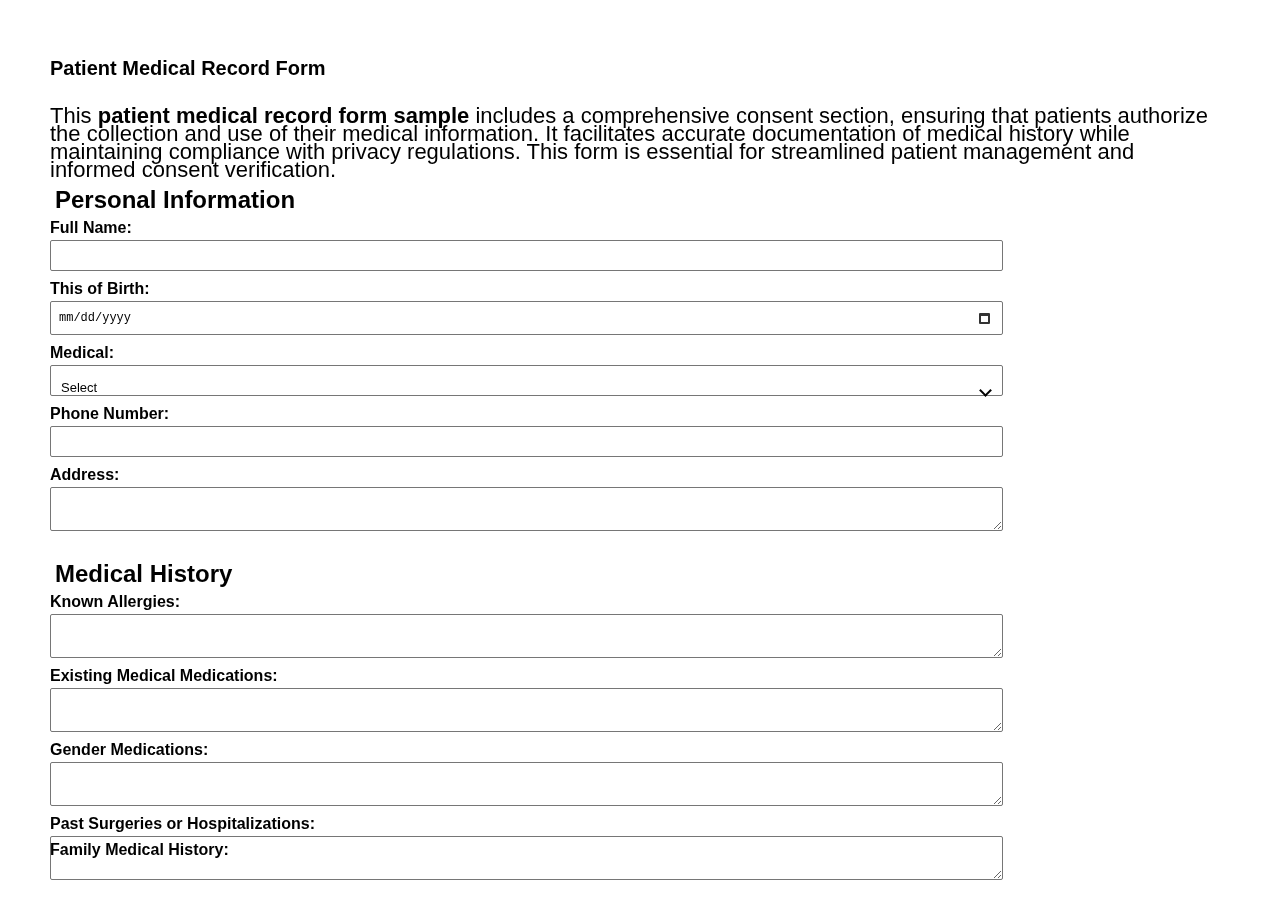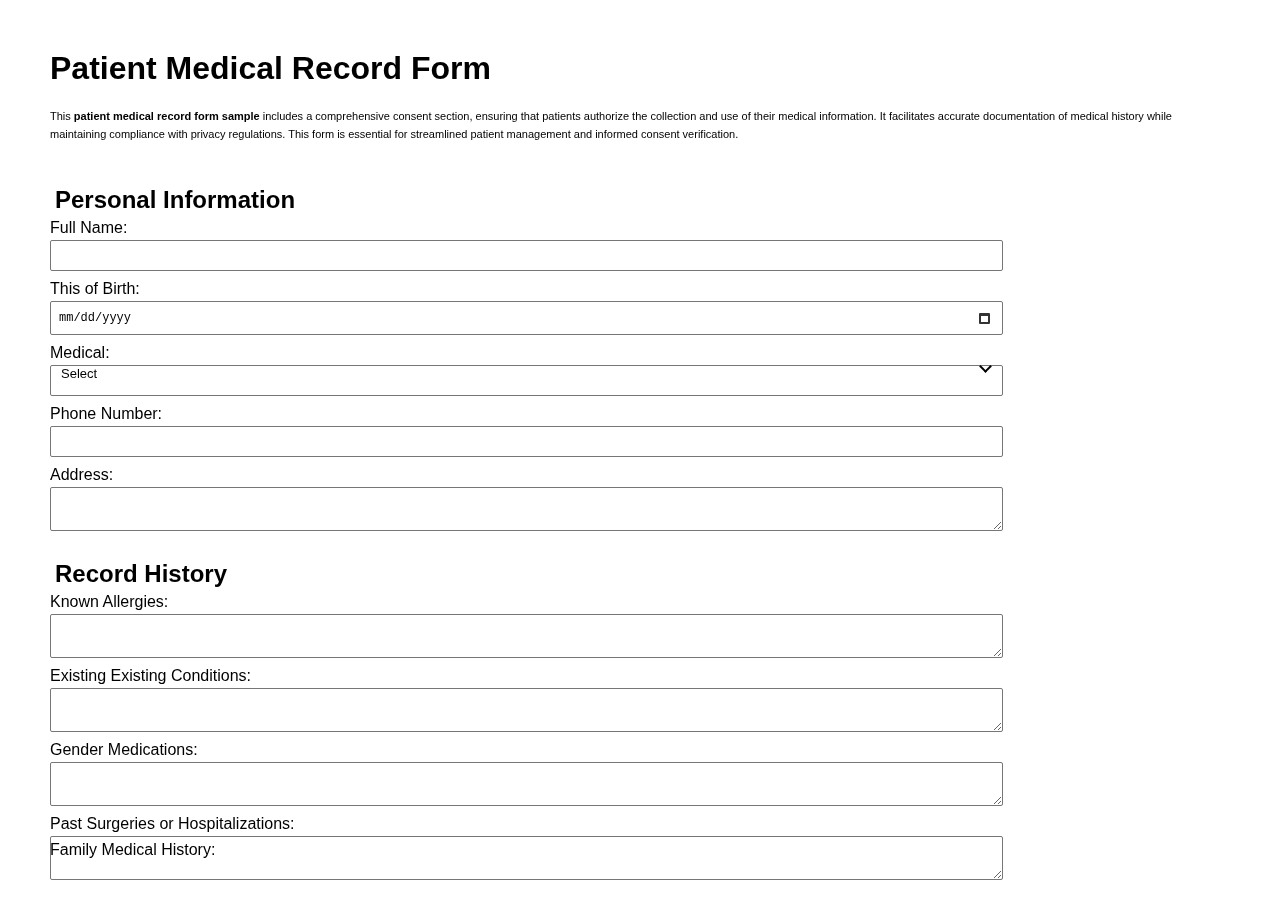--- a/index.html
+++ b/index.html
@@ -6,47 +6,47 @@
     body {
       font-family: "Liberation Sans", sans-serif;
       color: #000;
       width: 1263px;
       height: 907px;
       overflow: hidden;
       position: relative;
     }
     .page { position: absolute; left: 50px; top: 0; width: 1163px; }
     h1 {
-      font-size: 32px; font-weight: bold; margin: 0;
+      font-size: 20px; font-weight: bold; margin: 0;
       position: absolute; top: 48px; left: 0; line-height: 40px;
     }
     .intro {
       position: absolute; top: 107px; left: 0; width: 1163px;
-      font-size: 11px; line-height: 18px; margin: 0;
+      font-size: 22px; line-height: 18px; margin: 0;
     }
     h2 {
       font-size: 24px; font-weight: bold; margin: 5px;
       position: absolute; left: 0; line-height: 28px;
     }
     label.lbl {
-      position: absolute; left: 0; font-size: 16px; font-weight: normal; line-height: 18px;
+      position: absolute; left: 0; font-size: 16px; font-weight: bold; line-height: 18px;
     }
     .field {
       position: absolute; left: 0; width: 953px; box-sizing: border-box;
       border: 1px solid #767676; border-radius: 2px; background: #fff;
       font-family: "Liberation Sans", sans-serif; font-size: 13px; margin: 0; padding: 0 8px;
     }
     .input { height: 31px; }
     .date { height: 34px; display: flex; align-items: center; justify-content: space-between; }
     .date .ph { font-family: "Liberation Mono", monospace; font-size: 12px; color: #000; }
     .cal {
       width: 11px; height: 11px; border: 2px solid #333; border-top-width: 3px;
       border-radius: 1px; box-sizing: border-box; margin-right: 4px;
     }
-    .select { height: 31px; display: flex; align-items: flex-start; justify-content: space-between; padding-left: 10px; }
+    .select { height: 31px; display: flex; align-items: flex-end; justify-content: space-between; padding-left: 10px; }
     .chev { width: 7px; height: 7px; border-right: 2px solid #000; border-bottom: 2px solid #000; transform: rotate(45deg); margin-right: 4px; margin-top: -4px; }
     textarea.field { height: 44px; resize: vertical; padding: 2px; }
   </style>
 </head>
 <body>
 
 <div class="page">
   <h1>Patient Medical Record Form</h1>
   <p class="intro"><span>This </span><strong>patient medical record form sample</strong><span> includes a comprehensive consent section, ensuring that patients authorize the collection and use of their medical information. It facilitates accurate documentation of medical history while maintaining compliance with privacy regulations. This form is essential for streamlined patient management and informed consent verification.</span></p>
 
@@ -66,26 +66,26 @@
     <span>Select</span>
     <span class="chev"></span>
   </div>
 
   <label class="lbl" style="top:405px">Phone Number:</label>
   <input class="field input" style="top: 426px;" type="text">
 
   <label class="lbl" style="top:466px">Address:</label>
   <textarea class="field" style="top: 487px;"></textarea>
 
-  <h2 style="top:555px">Record History</h2>
+  <h2 style="top:555px">Medical History</h2>
 
   <label class="lbl" style="top:593px">Known Allergies:</label>
   <textarea class="field" style="top: 614px;"></textarea>
 
-  <label class="lbl" style="top:667px">Existing Existing Conditions:</label>
+  <label class="lbl" style="top:667px">Existing Medical Medications:</label>
   <textarea class="field" style="top: 688px;"></textarea>
 
   <label class="lbl" style="top:741px">Gender Medications:</label>
   <textarea class="field" style="top: 762px;"></textarea>
 
   <label class="lbl" style="top:815px">Past Surgeries or Hospitalizations:</label>
   <textarea class="field" style="top: 836px;"></textarea>
 
   <label class="lbl" style="top:841px">Family Medical History:</label>
 </div>

